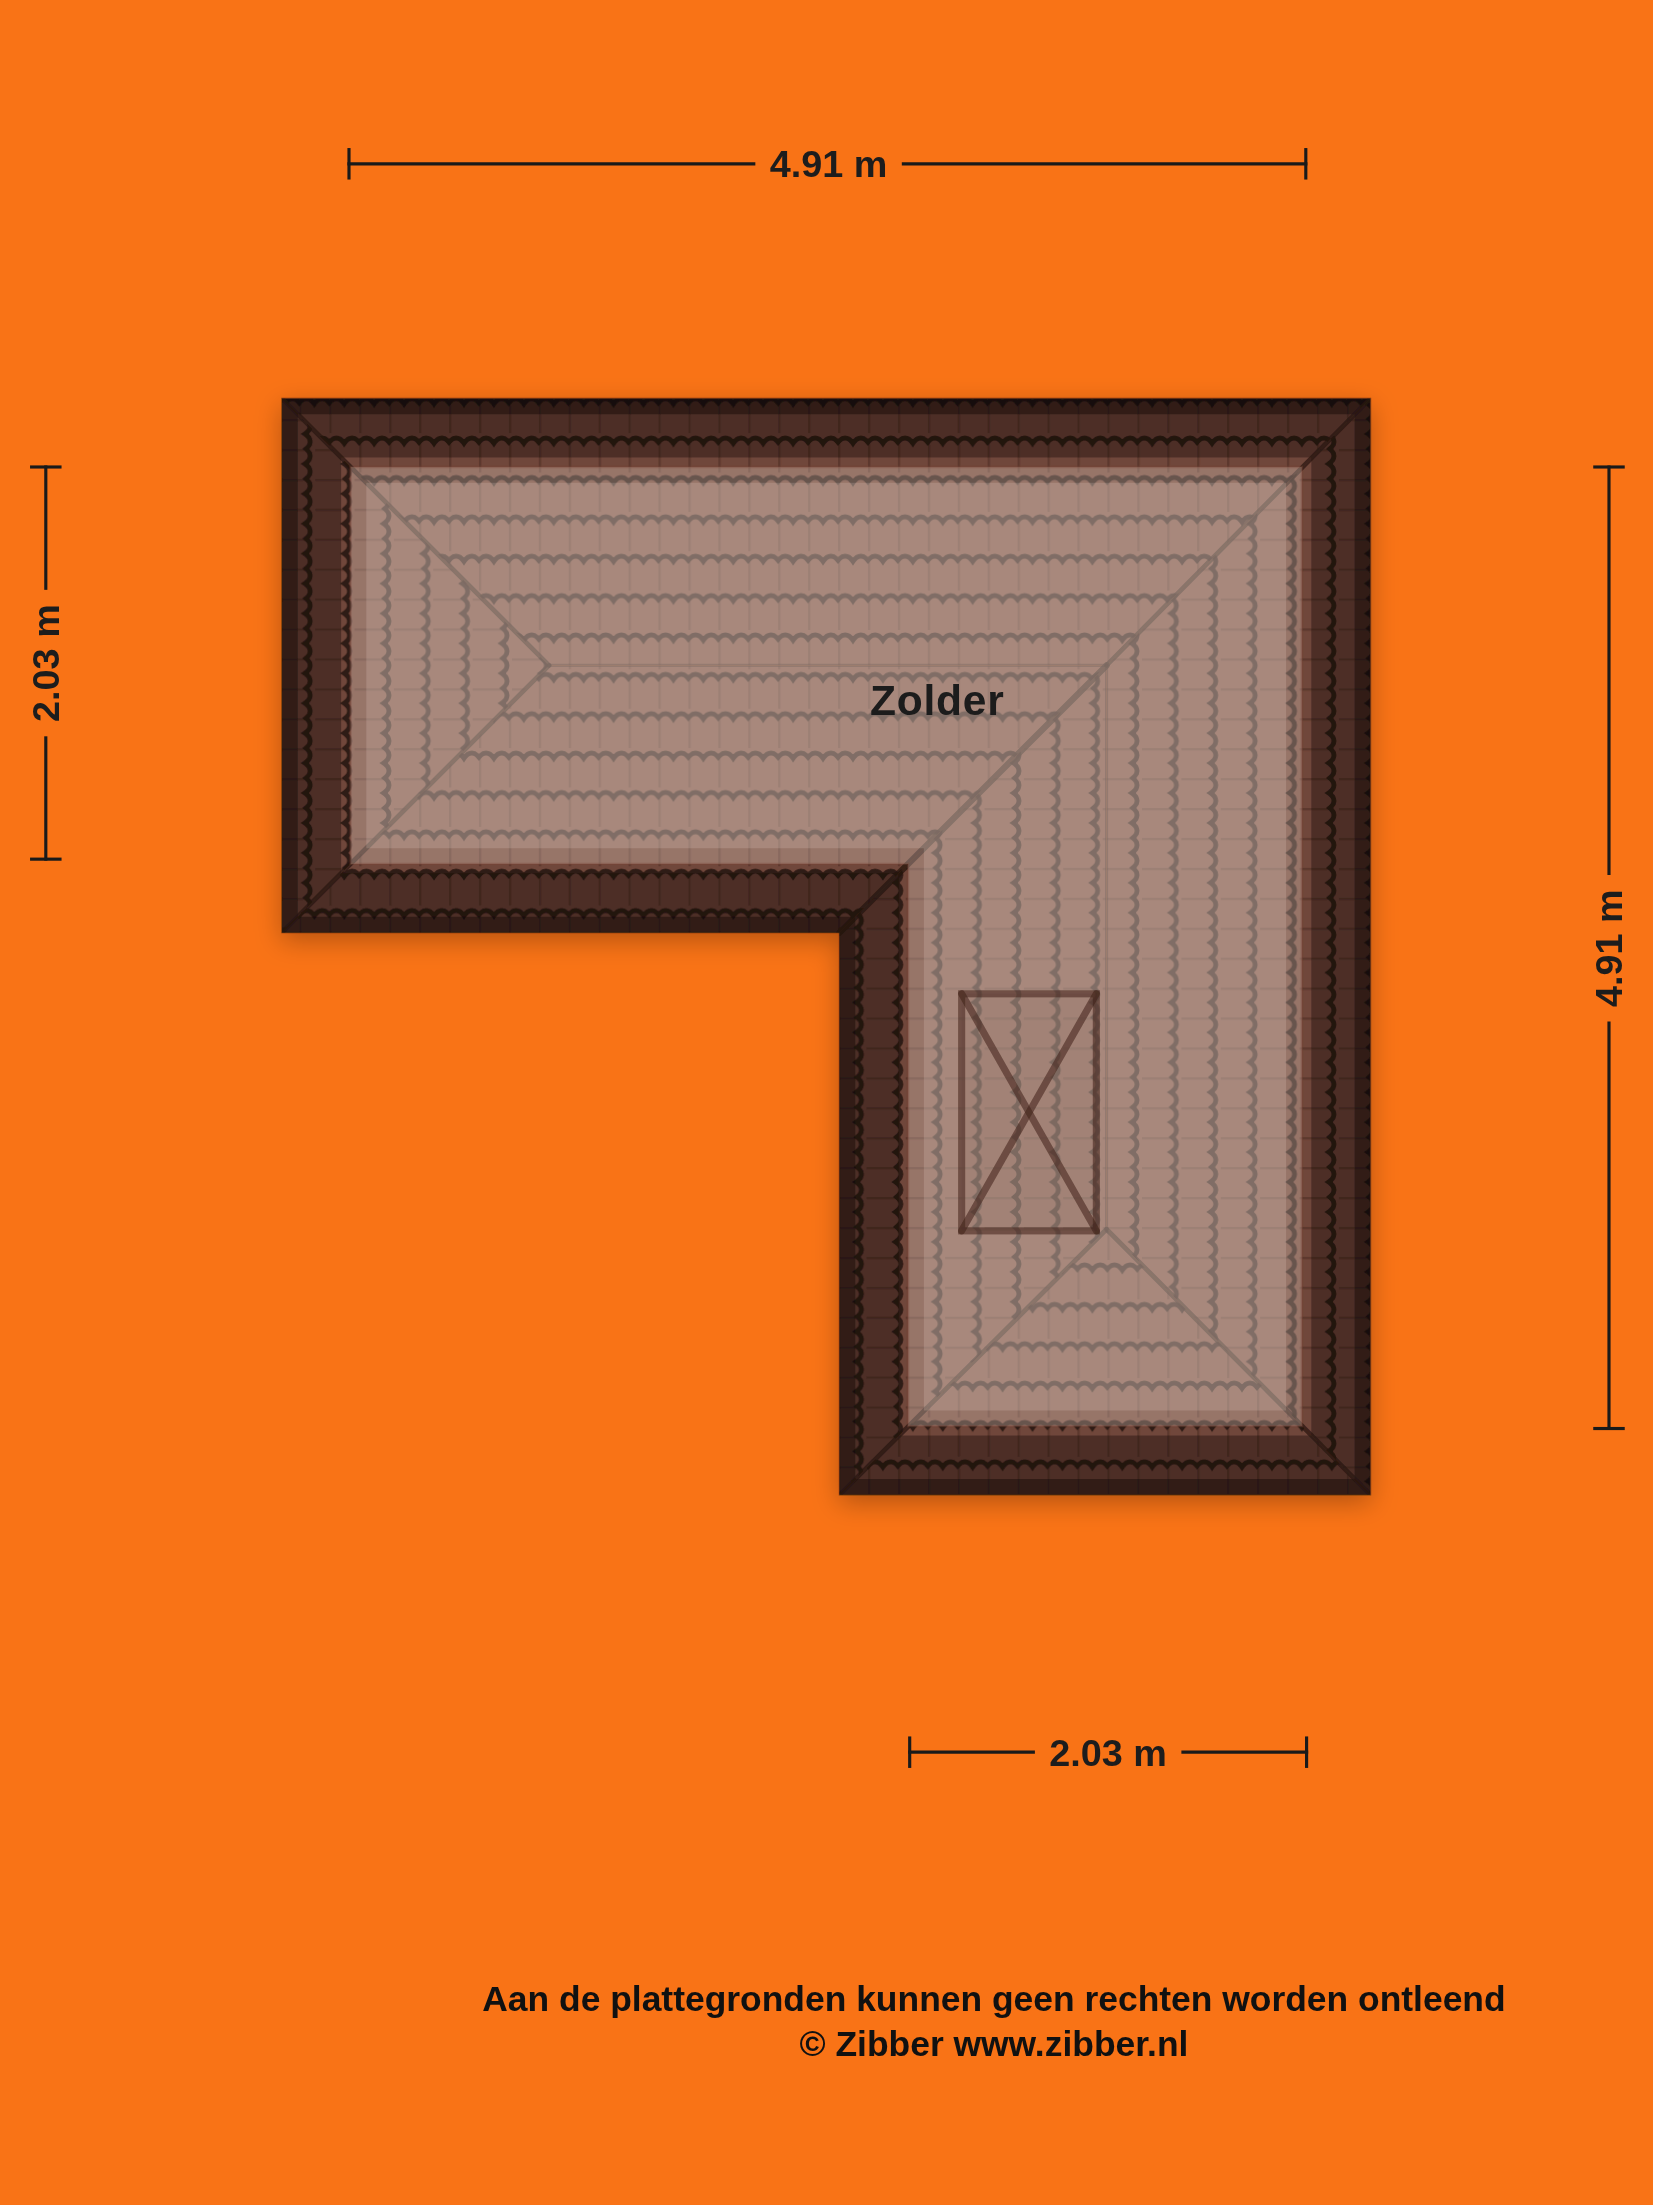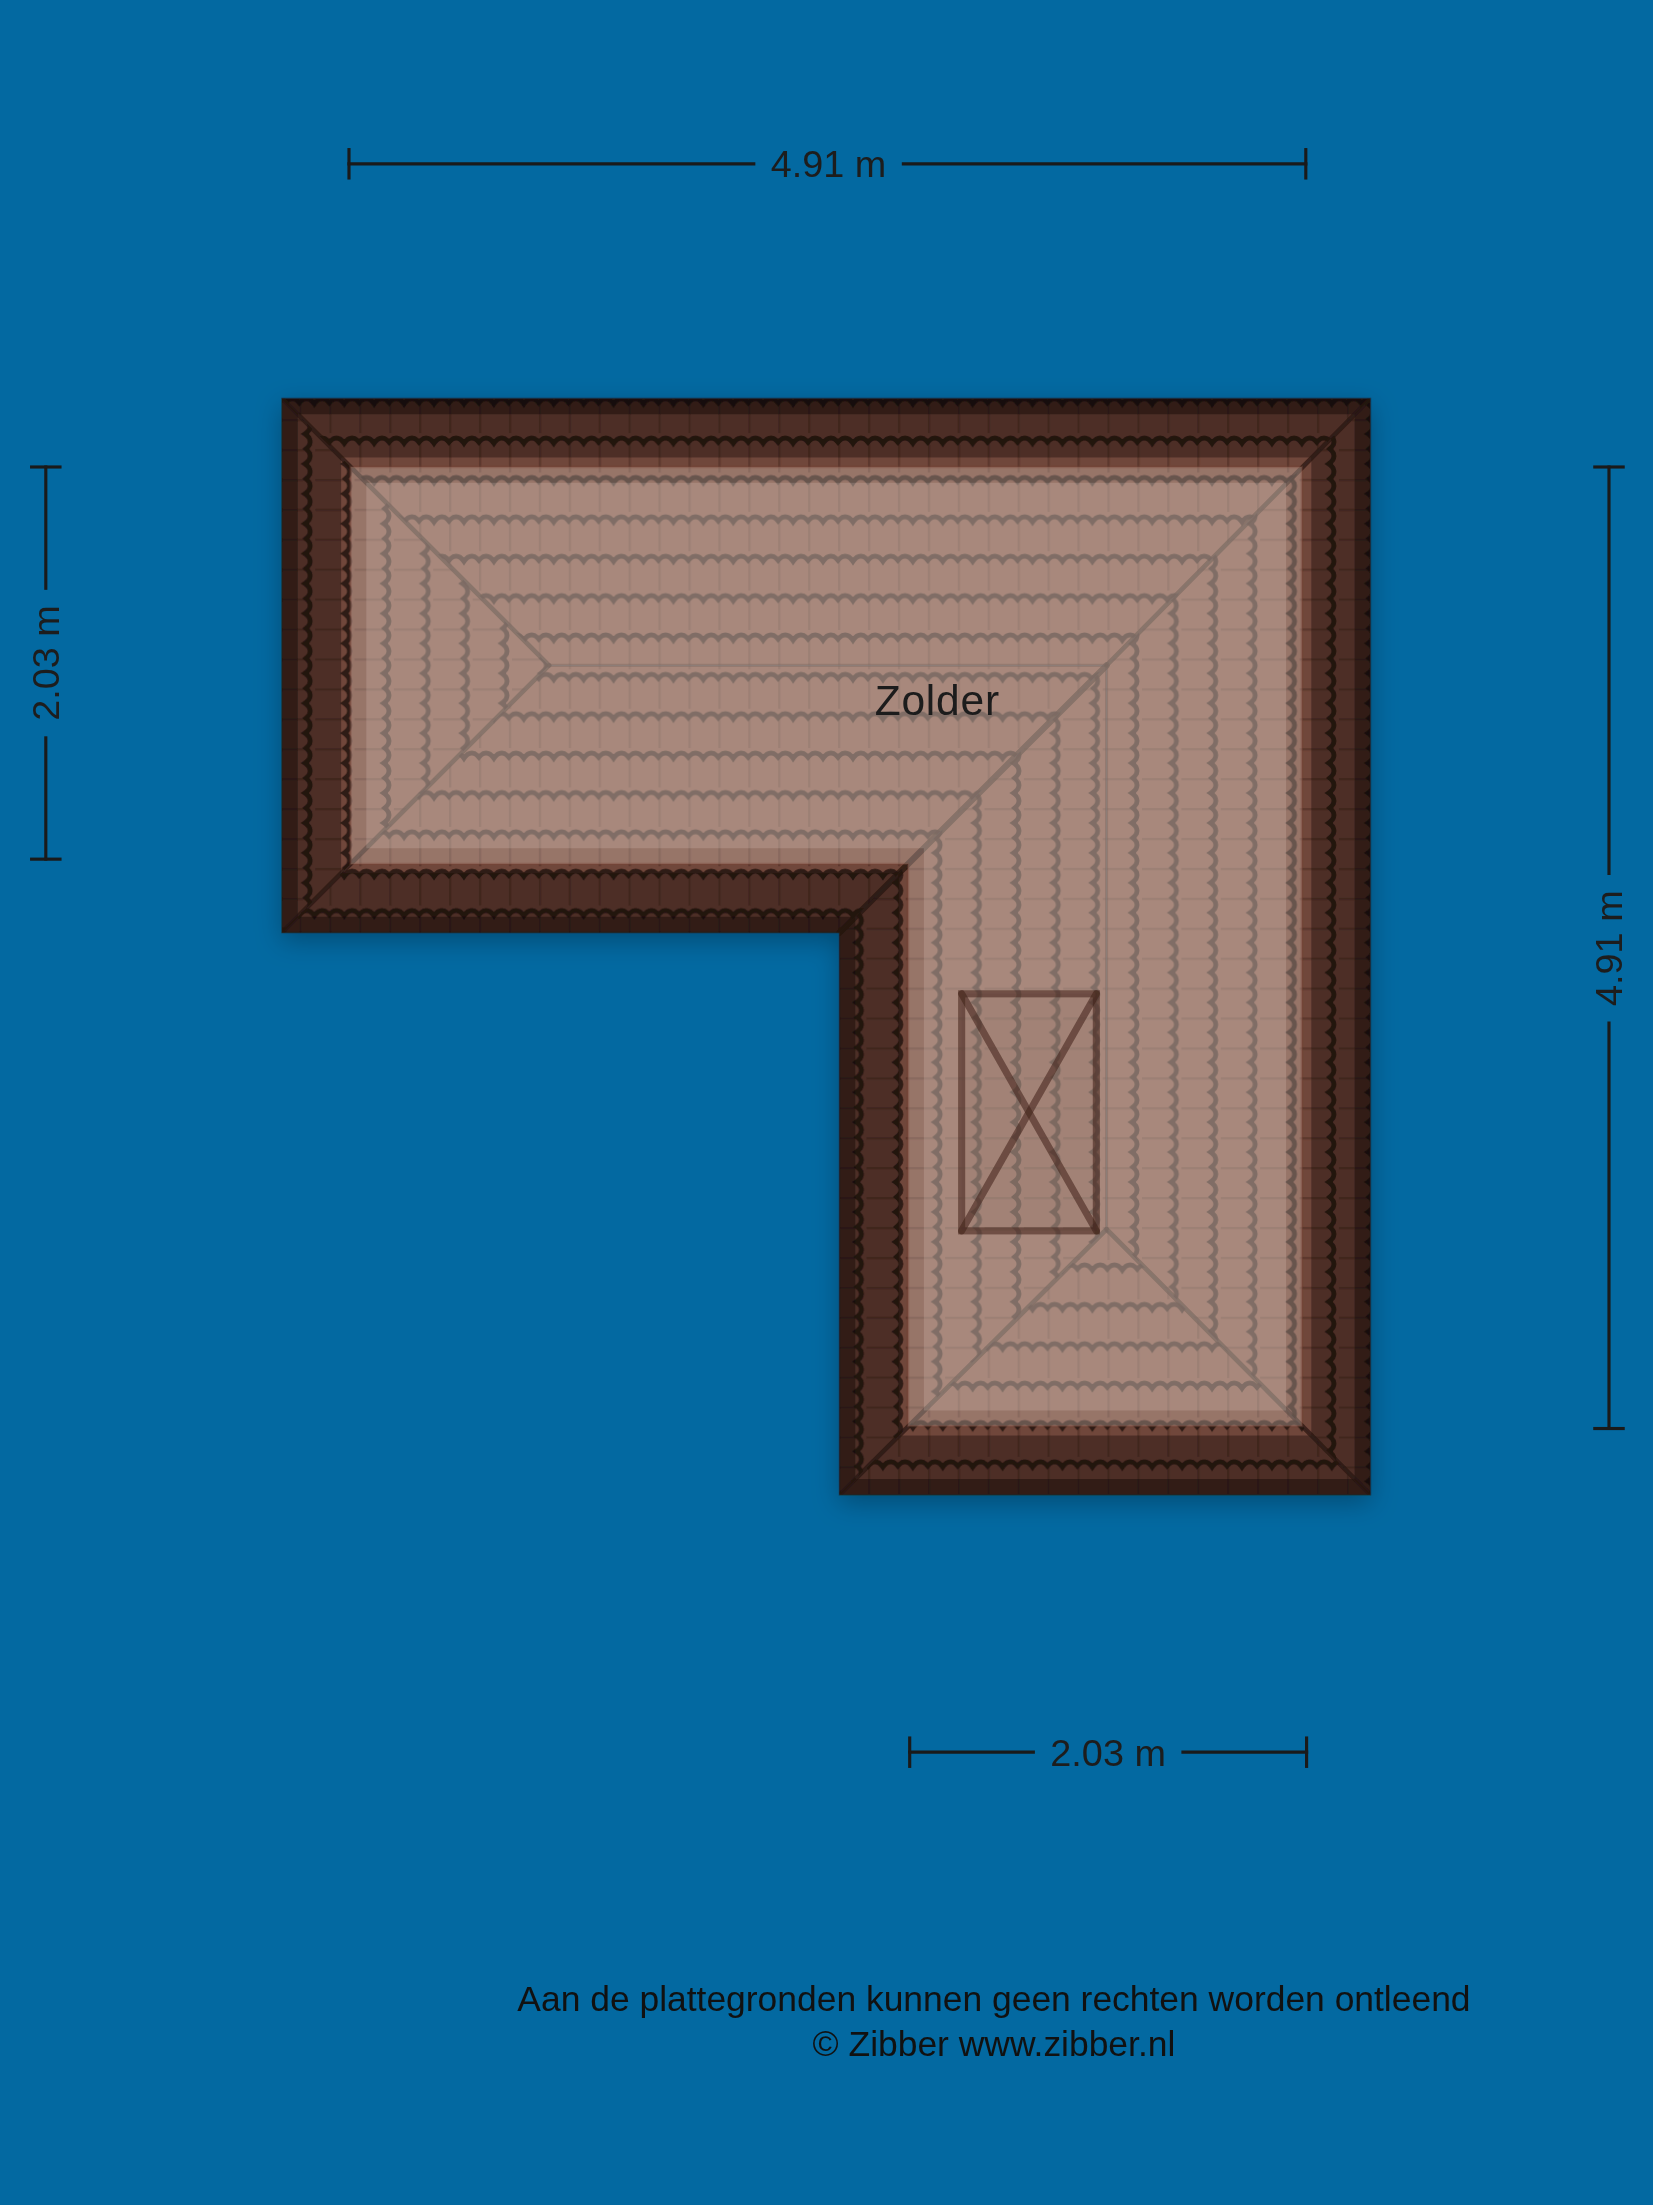--- a/index.html
+++ b/index.html
@@ -1,21 +1,22 @@
 <!DOCTYPE html>
 <html style="font-size:12.6px"><head>
 <meta charset="utf-8">
 <style>
   html,body{margin:0;padding:0;background:#ffffff;}
   #stage{
     position:relative;
     width:1654px;height:2205px;
-    background:#0369a1;
+    background:#f97316;
     font-family:"Liberation Sans", sans-serif;
     overflow:hidden;
+    font-weight:bold;
   }
   svg{position:absolute;left:0;top:0;}
   text{font-family:"Liberation Sans", sans-serif;}
   .dim-text{font-size:48px;fill:#1d1d1d;}
   .room-text{font-size:54px;fill:#1c1c1c;letter-spacing:1px;}
   .footer-text{font-size:45px;fill:#111111;}
 </style>
 </head>
 <body>
 

